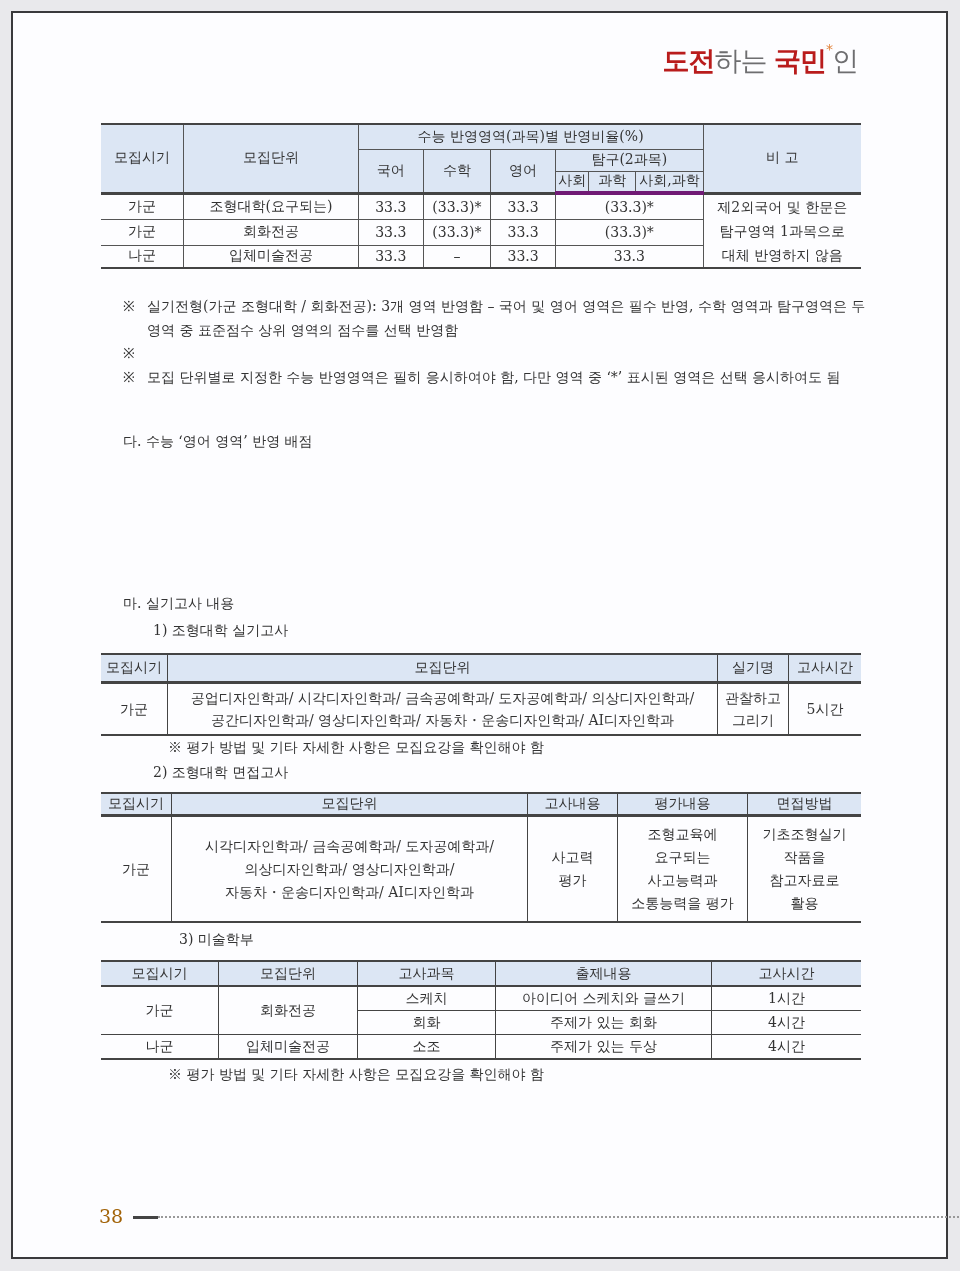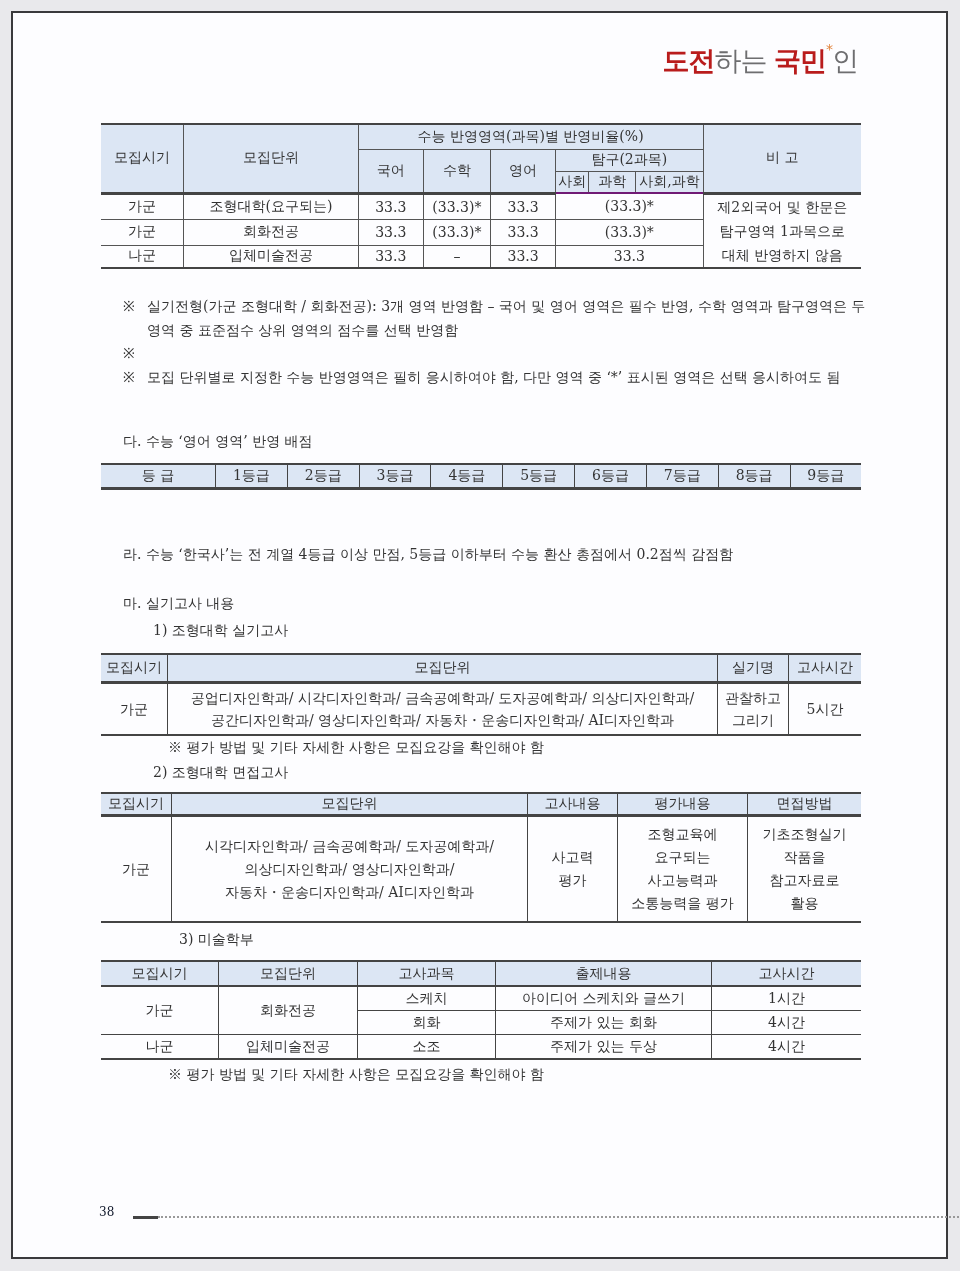--- a/index.html
+++ b/index.html
@@ -24,21 +24,21 @@
 
   table { border-collapse:collapse; position:absolute; font-size:14px; color:#333; }
   td, th { text-align:center; font-weight:normal; padding:0; }
   th { background:#dce6f4; }
 
   .t1 { left:88px; top:110px; width:760px; }
   .t1 th, .t1 td { border:1px solid #555; }
   .t1 { border-top:2px solid #444; border-bottom:2px solid #444; }
   .t1 tr > :first-child { border-left:none; }
   .t1 tr > :last-child { border-right:none; }
-  .t1 thead tr:last-child th { border-bottom:2px solid #701a75; }
+  .t1 thead tr:last-child th { border-bottom:4px solid #701a75; }
   .t1 thead th.rs { border-bottom:3px solid #444; }
 
   .notes { position:absolute; left:110px; top:282px; width:760px; font-size:14px; line-height:23.5px; }
   .note { display:flex; }
   .note .mark { width:24px; flex:none; }
 
   .heading { position:absolute; font-size:14px; color:#333; }
 
   .t2 { left:88px; top:450px; width:760px; border-top:2px solid #444; border-bottom:2px solid #444; }
   .t2 th, .t2 td { border:1px solid #444; height:22px; }
@@ -61,21 +61,21 @@
   .t4 tr > :last-child { border-right:none; }
 
   .t5 { left:88px; top:947px; width:760px; border-top:2px solid #444; border-bottom:2px solid #444; }
   .t5 th, .t5 td { border:1px solid #444; height:23px; }
   .t5 th { border-bottom:2px solid #444; }
   .t5 tr > :first-child { border-left:none; }
   .t5 tr > :last-child { border-right:none; }
 
   .subnote { position:absolute; font-size:14px; }
 
-  .footer-num { position:absolute; left:86px; top:1192px; font-size:12px; color:#0f172a; }
+  .footer-num { position:absolute; left:86px; top:1192px; font-size:19px; color:#a16207; }
   .footer-bar { position:absolute; left:120px; top:1203px; width:25px; height:3px; background:#444; }
   .footer-dots { position:absolute; left:145px; top:1203px; width:805px; border-top:2px dotted #999; }
   .footer-text { position:absolute; left:166px; top:1210px; font-family:"DejaVu Sans", "Liberation Sans", sans-serif; font-size:12px; color:#444; }
 </style>
 </head>
 <body>
 
 <div class="page">
 
   <div class="brand">
@@ -146,36 +146,23 @@
     <div class="note">
       <span class="mark">※</span>
       <span>모집 단위별로 지정한 수능 반영영역은 필히 응시하여야 함, 다만 영역 중 ‘*’ 표시된 영역은 선택 응시하여도 됨</span>
     </div>
   </div>
 
   <div class="heading" style="left:110px; top:420px;">다. 수능 ‘영어 영역’ 반영 배점</div>
 
   <table class="t2">
     <tbody>
-        <tr>
-      <th style="width:114px">등 급</th>
-      <th>1등급</th>
-      <th>2등급</th>
-      <th>3등급</th>
-      <th>4등급</th>
-      <th>5등급</th>
-      <th>6등급</th>
-      <th>7등급</th>
-      <th>8등급</th>
-      <th>9등급</th>
-    </tr>
-  </tbody>
-    </table>
-
-  <div class="heading" style="left:110px; top:533px;">라. 수능 ‘한국사’는 전 계열 4등급 이상 만점, 5등급 이하부터 수능 환산 총점에서 0.2점씩 감점함</div>
+  </tbody>
+    </table>
+
 
   <div class="heading" style="left:110px; top:582px;">마. 실기고사 내용</div>
   <div class="heading" style="left:140px; top:609px;">1) 조형대학 실기고사</div>
 
   <table class="t3">
     <tbody>
         <tr>
       <th style="width:66px">모집시기</th>
       <th>모집단위</th>
       <th style="width:70px">실기명</th>

